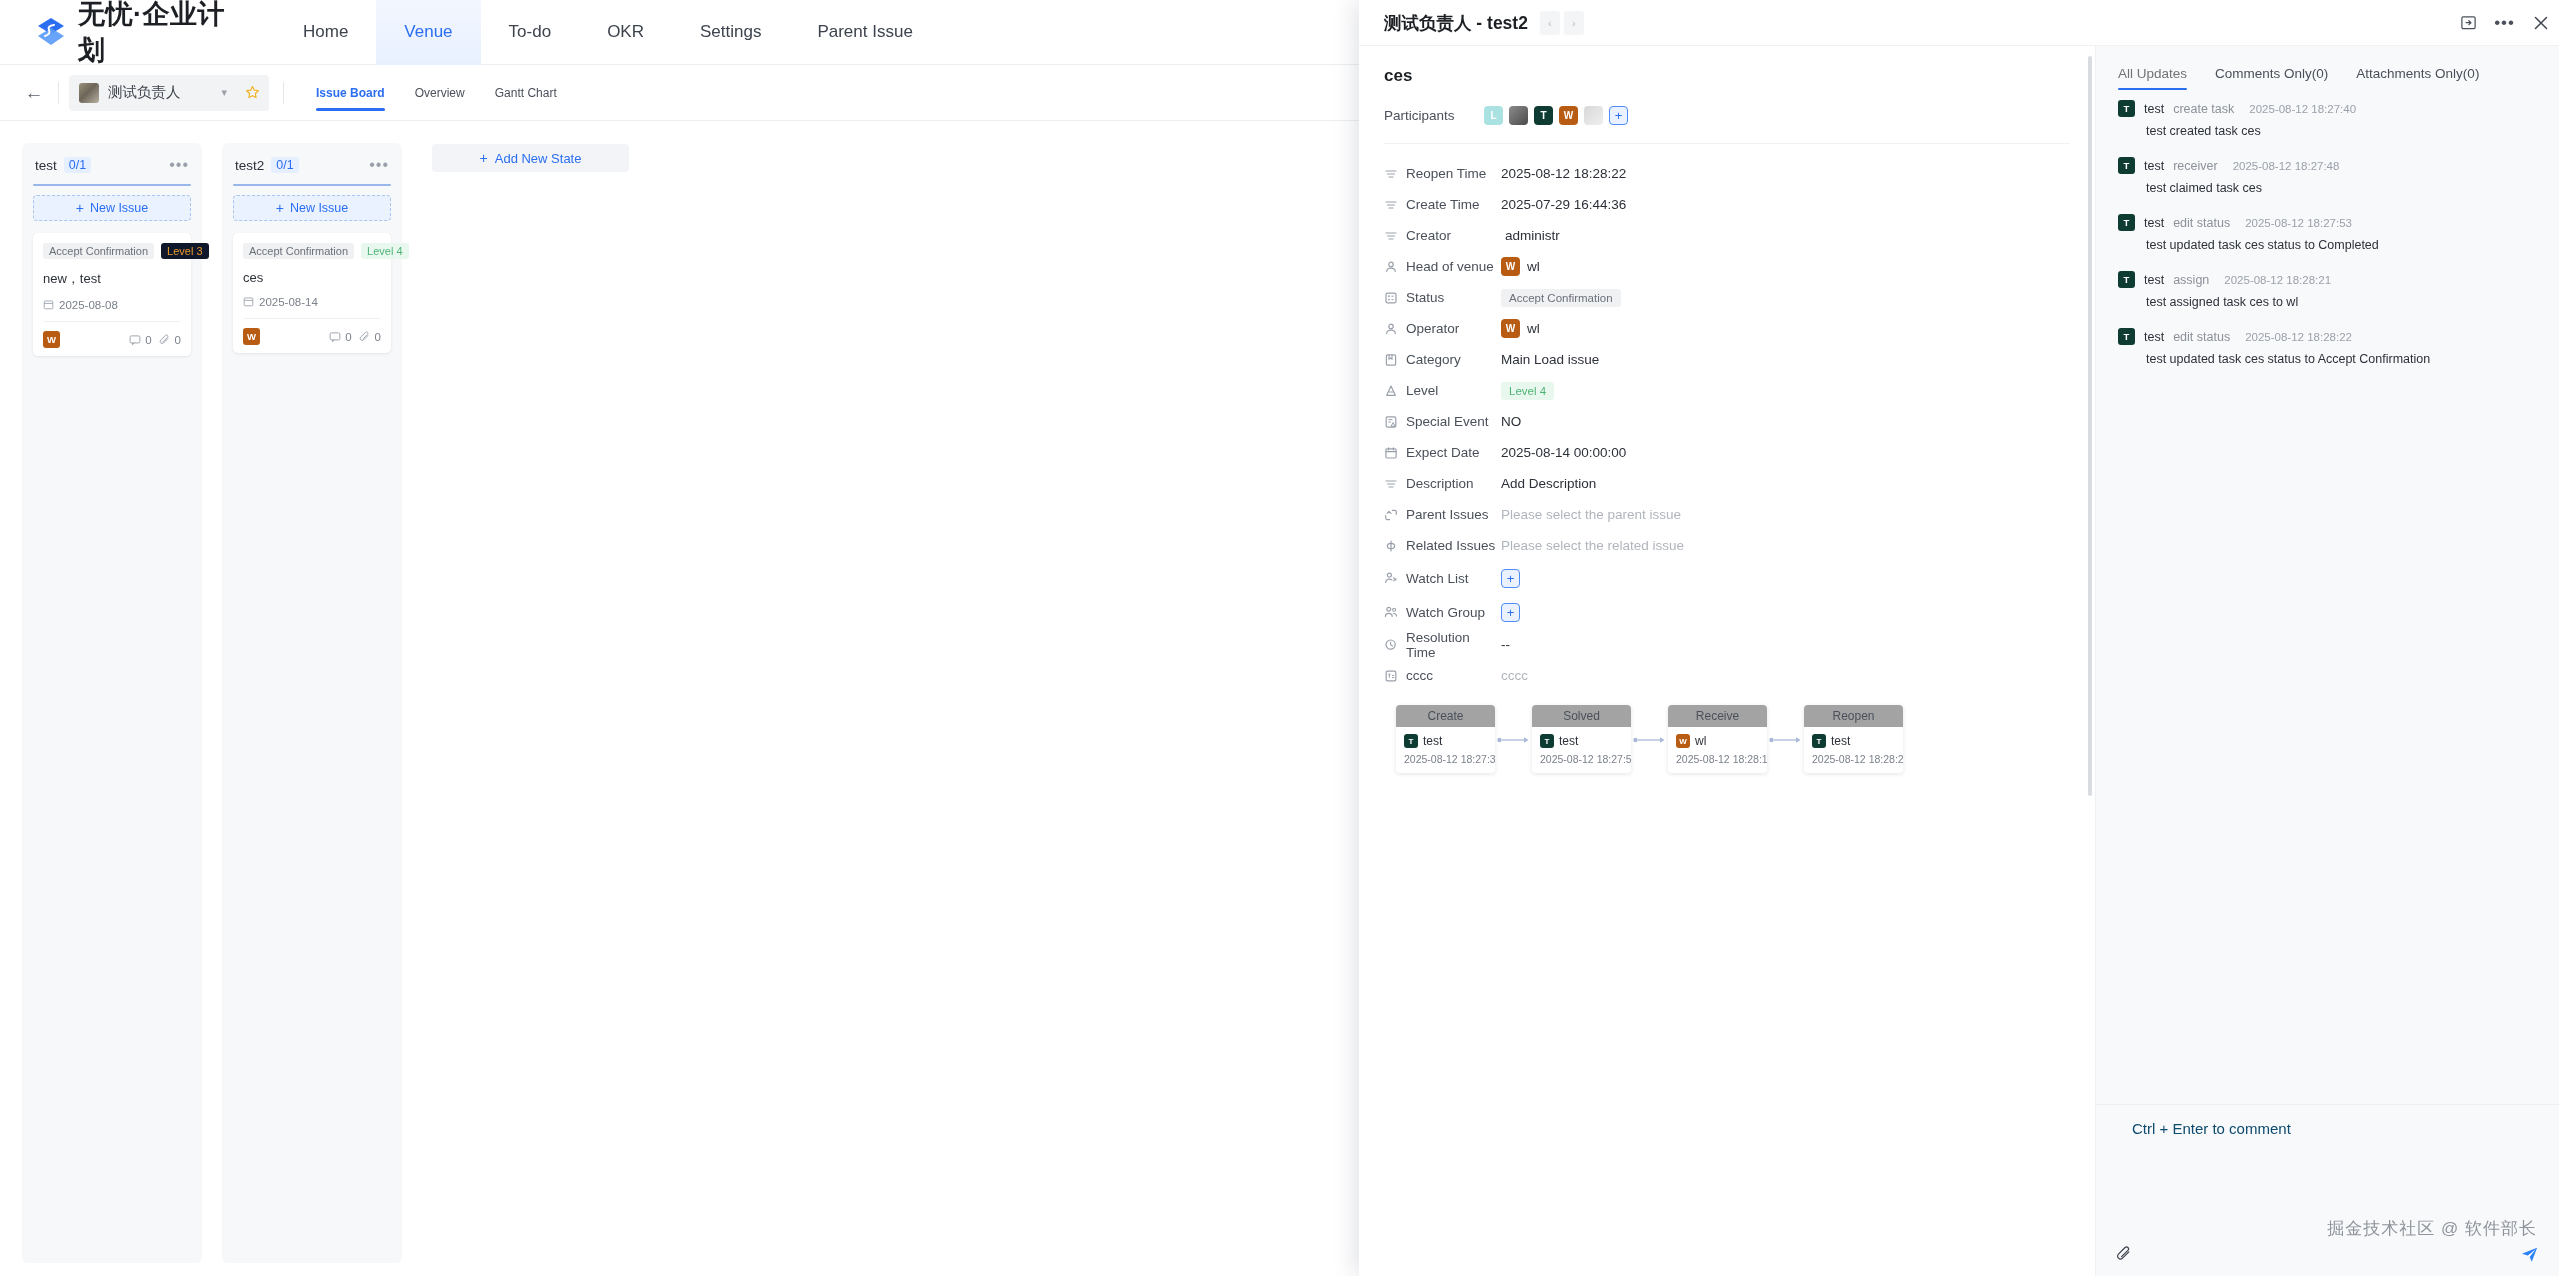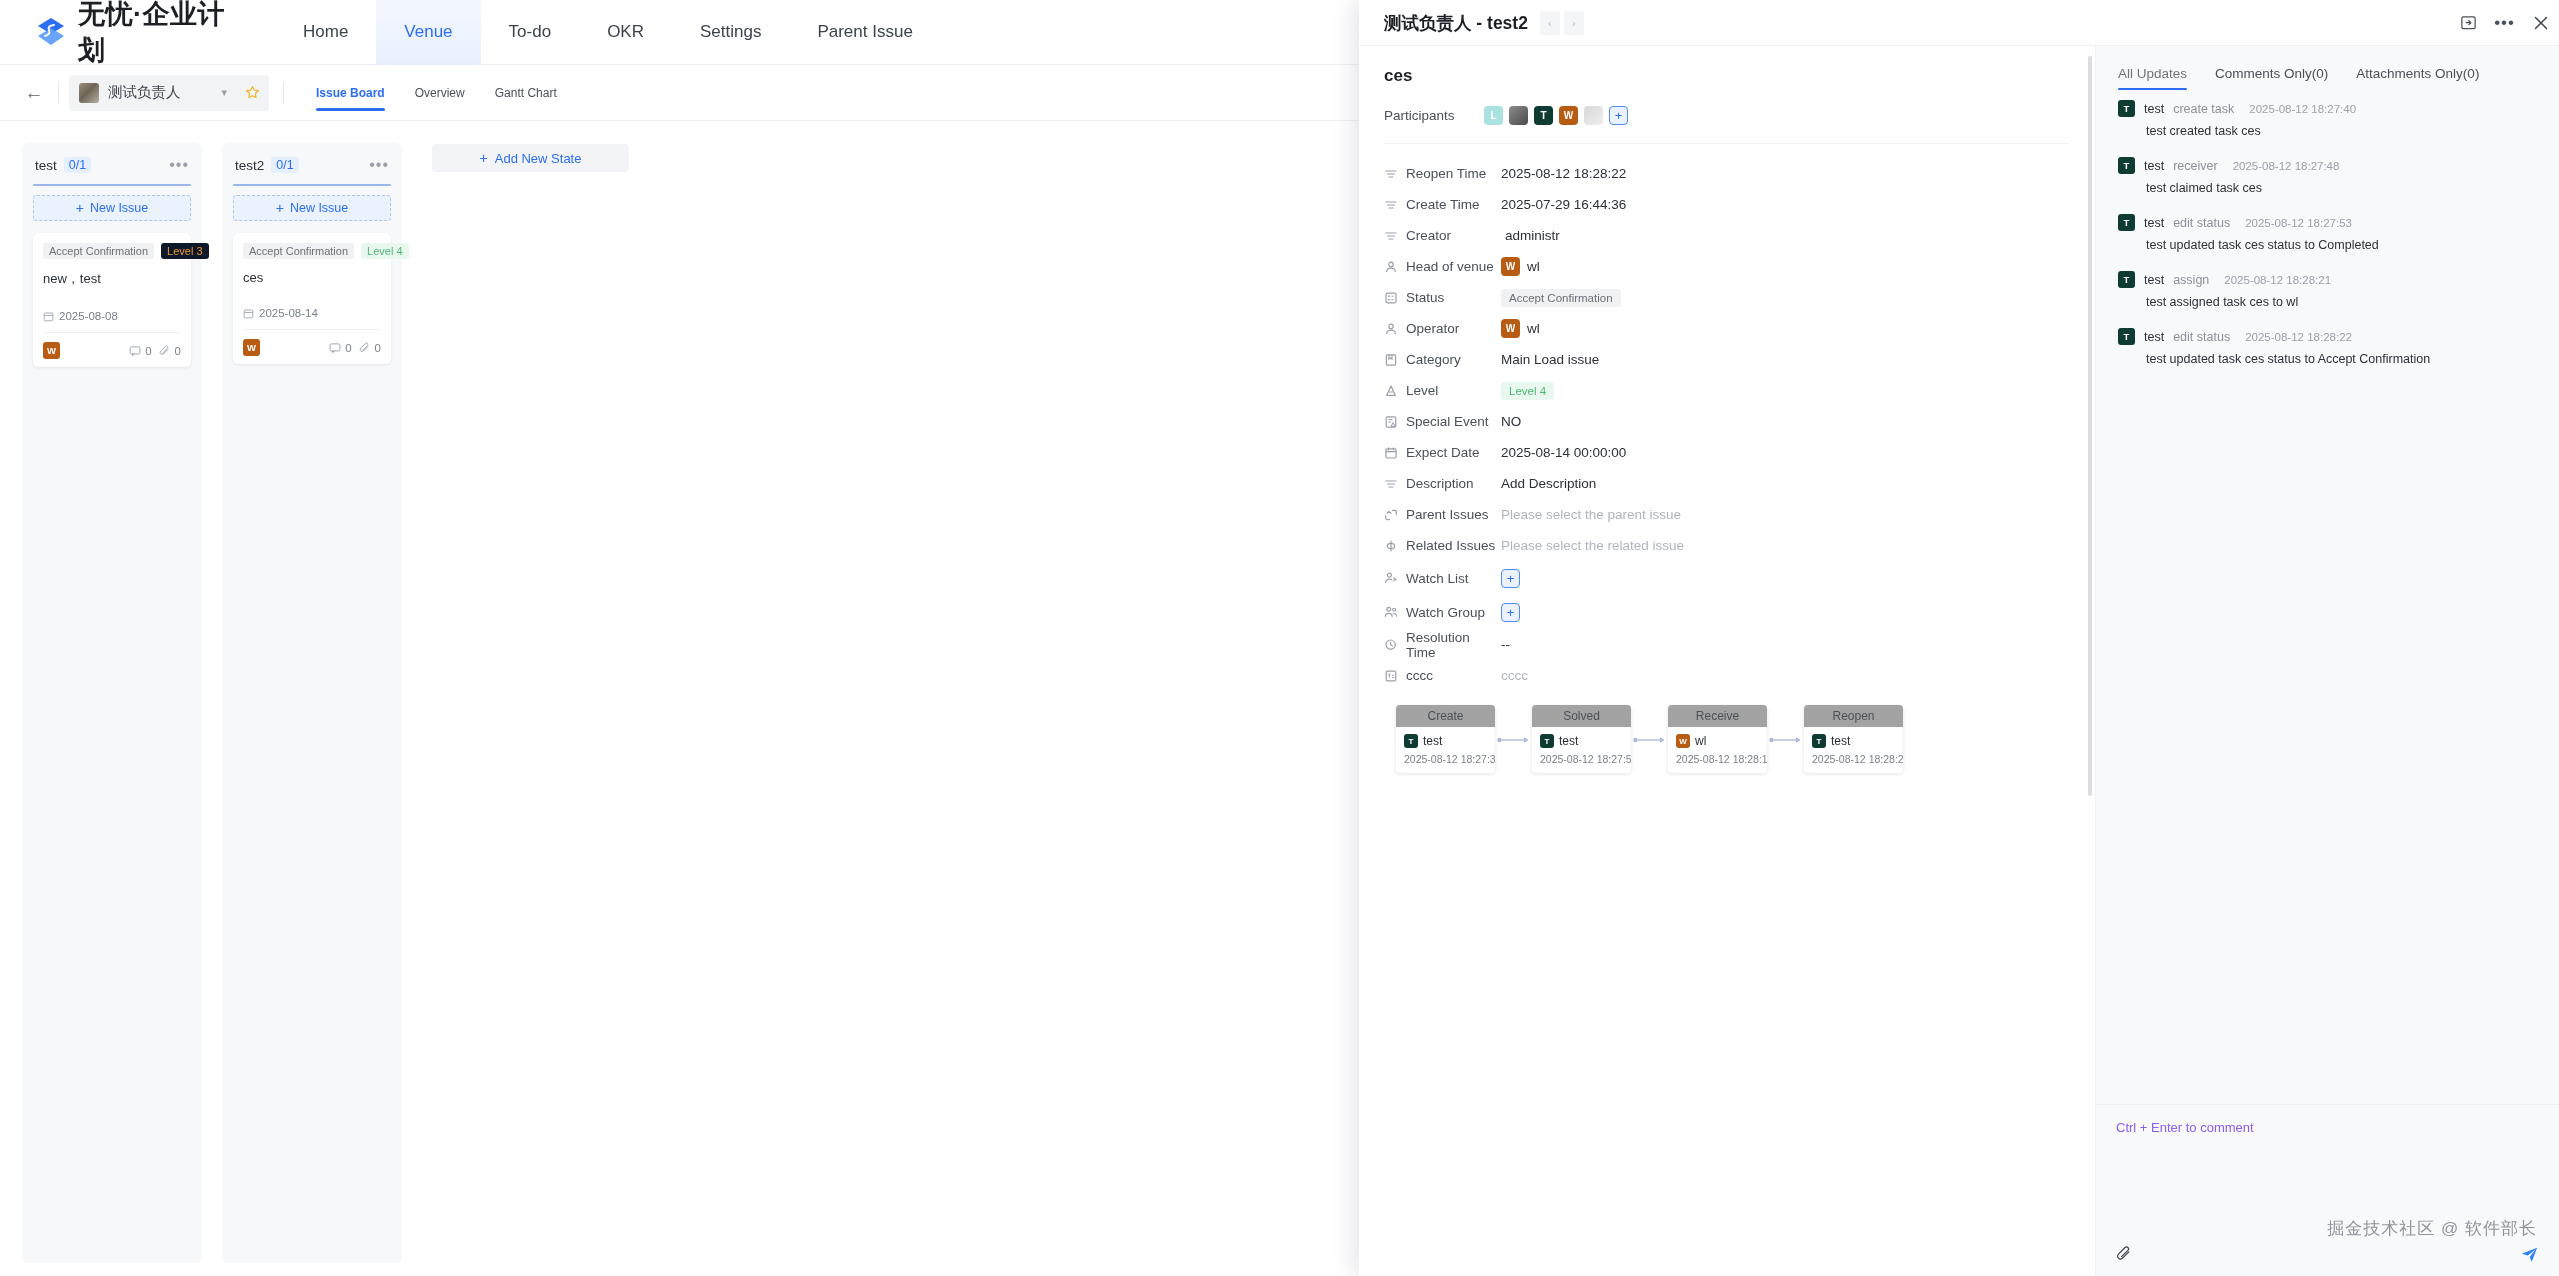--- a/index.html
+++ b/index.html
@@ -109,21 +109,21 @@
     padding: 10px 10px 8px 10px; box-shadow: 0 1px 3px rgba(20,30,60,.09);
   }
   .card-tags { display: flex; gap: 7px; align-items: center; }
   .tag {
     font-size: 11px; padding: 2px 6px; border-radius: 3px; white-space: nowrap;
   }
   .tag-status { background: #f0f1f3; color: #6b707a; }
   .tag-lv3 { background: #0f172a; color: #e89a2c; }
   .tag-lv4 { background: #e8f8ee; color: #4fb477; }
   .card-title { font-size: 13px; color: #2c3038; margin-top: 11px; }
-  .card-date { font-size: 11.5px; color: #7b818b; margin-top: 22px; display: flex; align-items: flex-end; gap: 5px; }
+  .card-date { font-size: 11.5px; color: #7b818b; margin-top: 11px; display: flex; align-items: flex-start; gap: 5px; }
   .card-foot {
     margin-top: 10px; border-top: 1px solid #f0f1f3; padding-top: 9px;
     display: flex; align-items: center; justify-content: space-between;
   }
   .ava-sq {
     width: 17px; height: 17px; border-radius: 3px; color: #fff;
     font-size: 9.5px; display: flex; align-items: center; justify-content: center;
     font-weight: 700; flex: 0 0 auto;
   }
   .ava-orange { background: #b85c14; }
@@ -248,21 +248,21 @@
   }
   .up-who { font-size: 12.5px; color: #2c3038; }
   .up-act { font-size: 12.5px; color: #8b9099; }
   .up-time { font-size: 11.5px; color: #9aa0aa; margin-left: 6px; }
   .up-text { font-size: 12.5px; color: #2c3038; margin-top: 7px; margin-left: 28px; }
 
   .comment-box {
     flex: 0 0 auto; height: 172px; border-top: 1px solid #eceef2;
     position: relative; padding: 15px 20px;
   }
-  .comment-ph { font-size: 13px; color: #8b5cf6; }
+  .comment-ph { font-size: 15px; color: #0c4a6e; margin-left: 16px; }
   .watermark {
     position: absolute; right: 22px; bottom: 36px;
     font-size: 17px; color: #8e949c; letter-spacing: 1px; white-space: nowrap;
   }
   .comment-foot {
     position: absolute; left: 20px; right: 20px; bottom: 8px;
     display: flex; align-items: center; justify-content: space-between;
   }
   .clip-icon { color: #4a505a; cursor: pointer; }
   .send-icon { color: #2b82f6; cursor: pointer; }

